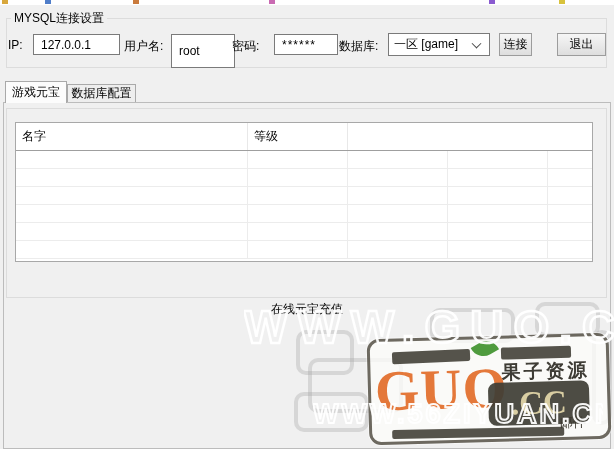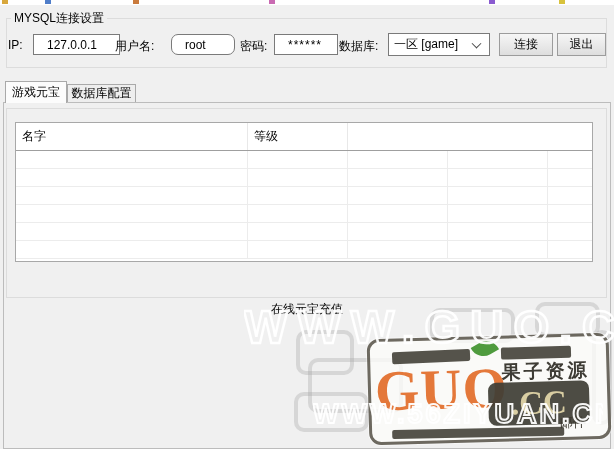--- a/index.html
+++ b/index.html
@@ -19,21 +19,21 @@
   .speck { position:absolute; top:0; width:6px; height:4px; }
   .window { left:0; top:5px; width:614px; height:444px; background:#f0f0f0; z-index:0; }
 
   
   .groupbox { border:1px solid #dcdcdc; }
   .legend { background:#f0f0f0; padding:0 3px; line-height:13px; white-space:nowrap; z-index:5; }
 
   
   .tfield {
     background:#fff; border:1px solid #7a7a7a; font-family:"Liberation Sans",sans-serif;
-    font-size:12px; padding:0 13px; outline:none;
+    font-size:12px; padding:0 7px; outline:none;
   }
   .dfield {
     background:#b5b5b5; border:1px solid #a3a3a3;
     box-shadow: inset 0 0 0 1px #ffffff;
   }
   .btn {
     background: linear-gradient(#f6f6f6, #dedede);
     border:1px solid #9c9c9c;
     display:flex; align-items:center; justify-content:center;
     font-size:12px; font-family:"Liberation Sans",sans-serif; cursor:default;
@@ -105,33 +105,33 @@
   </div>
 
 <div class="abs window"></div>
 
 <div class="abs groupbox" style="left:6px; top:18px; width:601px; height:50px;"></div>
 <div class="abs legend" style="left:11px; top:12px;">MYSQL连接设置</div>
 
 <div class="abs label" style="left:8px; top:38px;">IP:</div>
 <input class="abs tfield" style="left: 33px; top: 34px; width: 87px; height: 21px;" readonly="" value="127.0.0.1">
 
-<div class="abs label" style="left:115px; top:38px;">用户名:</div>
-<input class="abs tfield" style="left: 171px; top: 34px; width: 64px; height: 21px; border-radius: 7px;" readonly="" value="root">
-
-<div class="abs label" style="left:240px; top:38px;">密码:</div>
+<div class="abs label" style="left:124px; top:38px;">用户名:</div>
+<input class="abs tfield" style="left: 171px; top: 34px; width: 64px; height: 34px;" readonly="" value="root">
+
+<div class="abs label" style="left:232px; top:38px;">密码:</div>
 <input class="abs tfield" style="left: 274px; top: 34px; width: 64px; height: 21px; letter-spacing: 1px;" readonly="" value="******">
 
 <div class="abs label" style="left:339px; top:38px;">数据库:</div>
 <div class="abs combo" style="left:388px; top:33px; width:102px; height:23px;">
   <span>一区 [game]</span>
   <span class="chev"></span>
 </div>
 
-<button class="abs btn" style="left:499px; top:33px; width:54px; height:23px;">连接</button>
+<button class="abs btn" style="left:499px; top:33px; width:33px; height:23px;">连接</button>
 <button class="abs btn" style="left:557px; top:33px; width:49px; height:23px;">退出</button>
 
 <div class="abs tab-active">
   <span>游戏元宝</span>
 </div>
 <div class="abs tab-inactive">
   <span>数据库配置</span>
 </div>
 <div class="abs tab-panel"></div>
 

